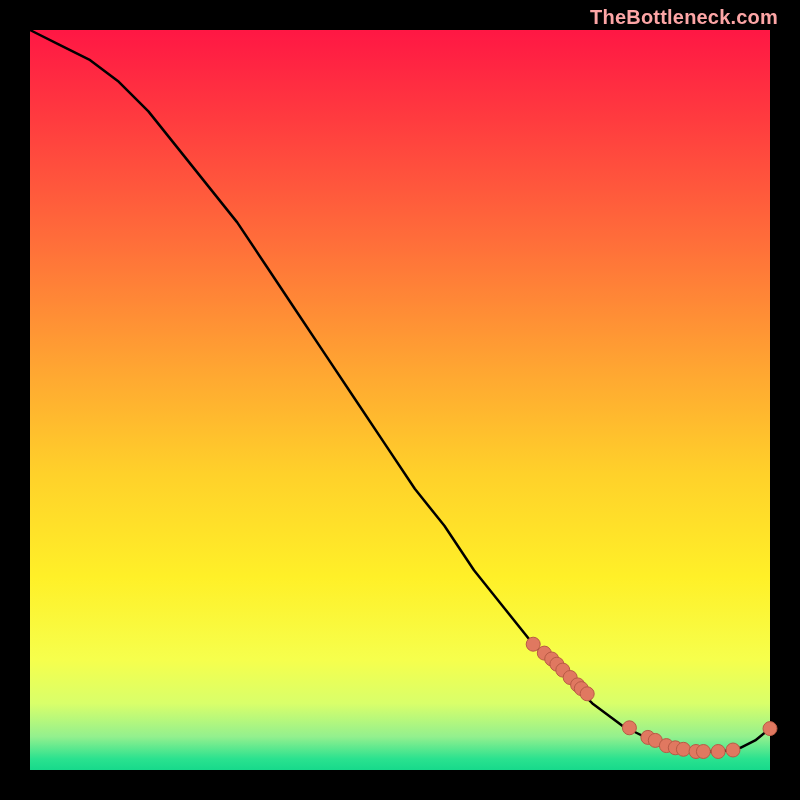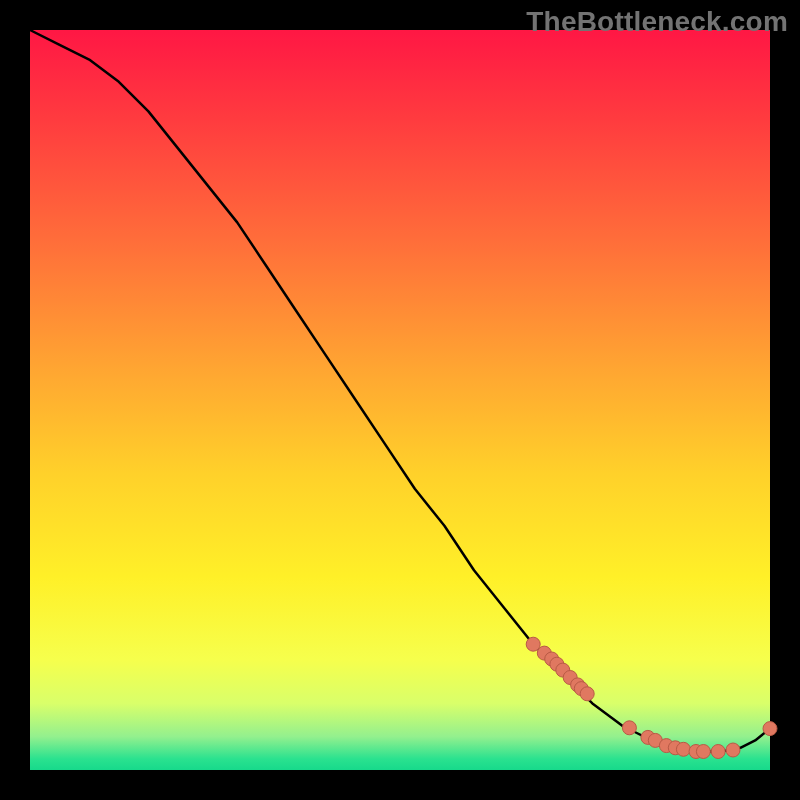--- a/index.html
+++ b/index.html
@@ -12,23 +12,23 @@
     font-family: Arial, Helvetica, sans-serif;
   }
   .stage {
     position: relative;
     width: 800px;
     height: 800px;
   }
   .watermark {
     position: absolute;
     top: 6px;
-    right: 12px;
-    color: #737373;
-    font-size: 28px;
+    right: 22px;
+    color: #fca5a5;
+    font-size: 20px;
     font-weight: 600;
     letter-spacing: 0.2px;
     z-index: 3;
     user-select: none;
   }
   svg.plot {
     position: absolute;
     left: 0;
     top: 0;
     width: 800px;

